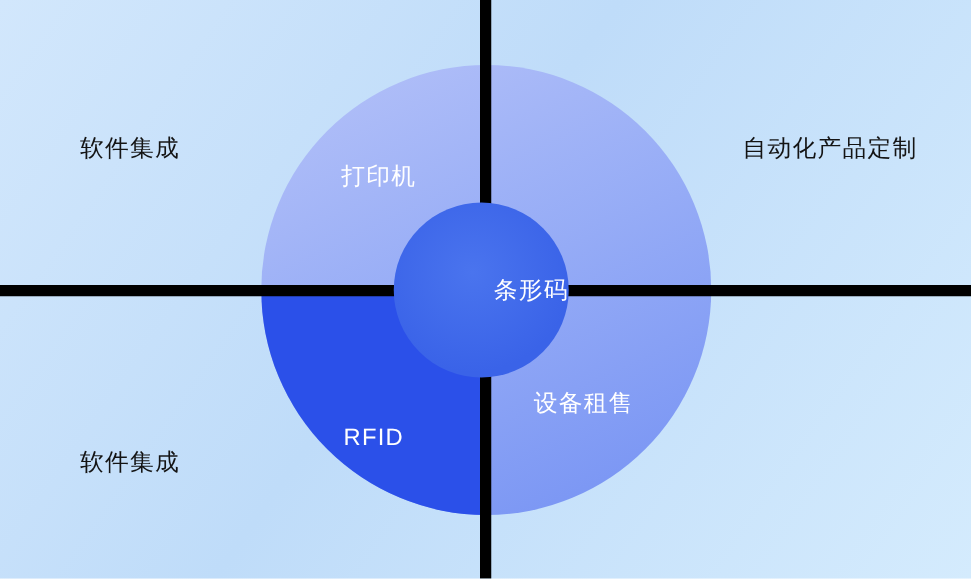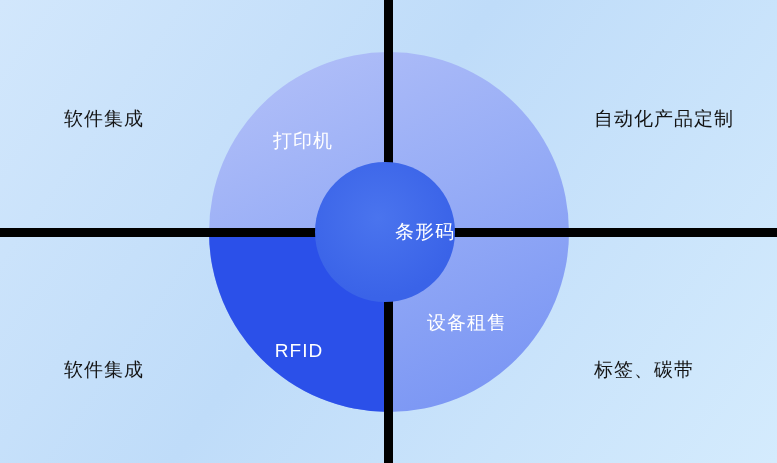--- a/index.html
+++ b/index.html
@@ -106,15 +106,14 @@
   <div class="q-label bl">RFID</div>
   <div class="q-label br">设备租售</div>
 
   <div class="center-circle">
     <span class="label">条形码</span>
   </div>
 
   <div class="corner-label tl">软件集成</div>
   <div class="corner-label tr">自动化产品定制</div>
   <div class="corner-label bl">软件集成</div>
-  <div class="corner-label br">标签、碳带</div>
 
 </div>
 
 </body></html>

